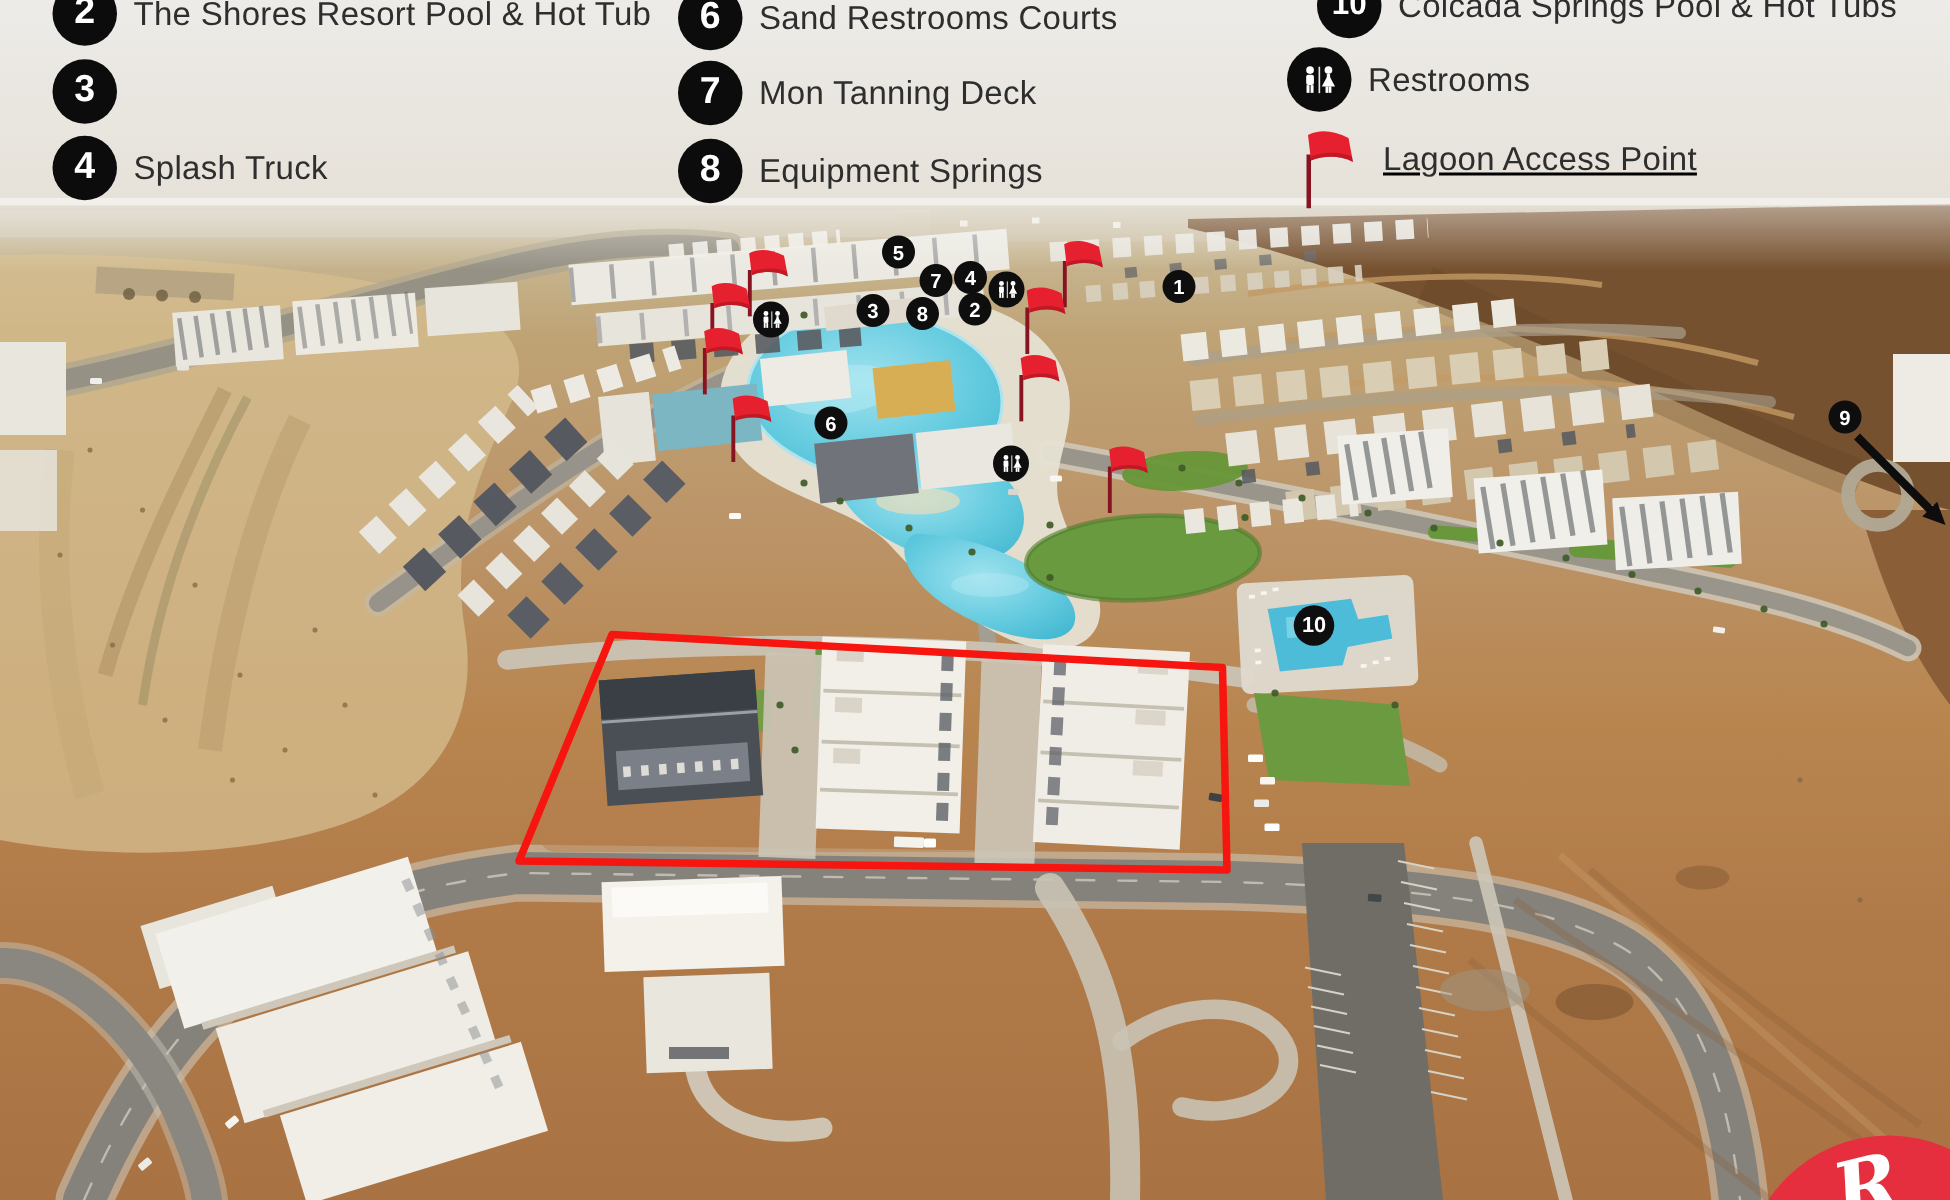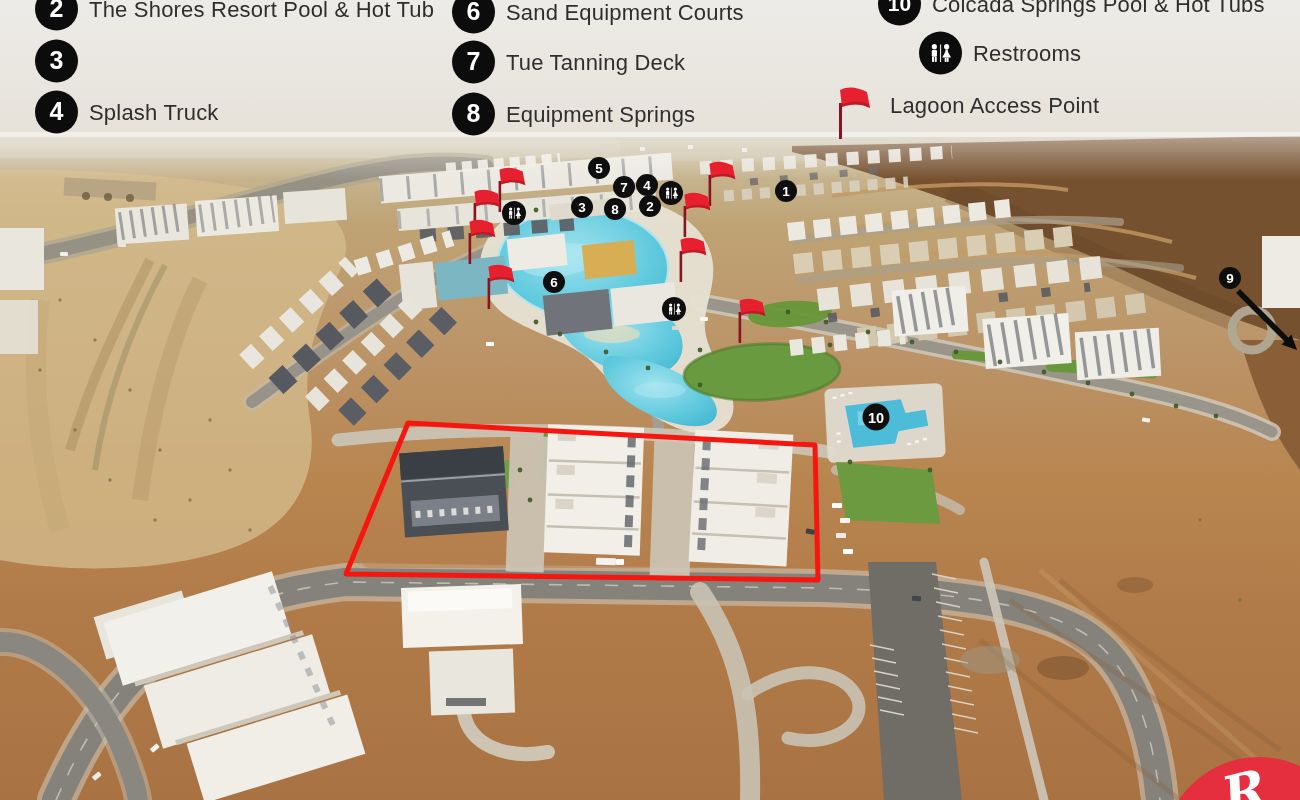--- a/index.html
+++ b/index.html
@@ -393,60 +393,60 @@
       <div class="legend-row" style="left: 35px; top: 112px;">
         <div class="legend-circle">
           <span>4</span>
         </div>
         <div class="legend-label">Splash Truck</div>
       </div>
       <div class="legend-row" style="left: 452px; top: 12px;">
         <div class="legend-circle">
           <span>6</span>
         </div>
-        <div class="legend-label">Sand Equipment Courts</div>
+        <div class="legend-label">Sand Restrooms Courts</div>
       </div>
       <div class="legend-row" style="left: 452px; top: 62px;">
         <div class="legend-circle">
           <span>7</span>
         </div>
-        <div class="legend-label">Tue Tanning Deck</div>
+        <div class="legend-label">Mon Tanning Deck</div>
       </div>
       <div class="legend-row" style="left: 452px; top: 114px;">
         <div class="legend-circle">
           <span>8</span>
         </div>
         <div class="legend-label">Equipment Springs</div>
       </div>
       <div class="legend-row" style="left: 878px; top: 4px;">
         <div class="legend-circle">
           <span style="font-size: 21px;">10</span>
         </div>
         <div class="legend-label">Colcada Springs Pool &amp; Hot Tubs</div>
       </div>
-      <div class="legend-row" style="left: 919px; top: 53px;">
+      <div class="legend-row" style="left: 858px; top: 53px;">
         <div class="legend-circle">
           <svg width="27" height="19.636363636363637" viewBox="0 0 22 16">
             <g fill="#ffffff">
               <circle cx="6" cy="2.6" r="2.1"></circle>
               <rect x="3.9" y="5.2" width="4.2" height="5.6" rx="1.1"></rect>
               <rect x="4.1" y="10.8" width="1.6" height="4.2"></rect>
               <rect x="6.3" y="10.8" width="1.6" height="4.2"></rect>
               <rect x="10.6" y="0.8" width="0.9" height="14.4" opacity=".9"></rect>
               <circle cx="16" cy="2.6" r="2.1"></circle>
               <rect x="15.1" y="4.8" width="1.8" height="2.6"></rect>
               <path d="M16,4.9 L12.4,11.5 L19.6,11.5 Z"></path>
               <rect x="14.4" y="11.5" width="1.5" height="3.5"></rect>
               <rect x="16.1" y="11.5" width="1.5" height="3.5"></rect>
             </g>
           </svg>
         </div>
         <div class="legend-label">Restrooms</div>
       </div>
-      <div class="legend-row" style="left: 836px; top: 106px;">
+      <div class="legend-row" style="left: 868px; top: 106px; text-decoration: underline;">
         <div class="legend-flag"><svg width="36" height="52" viewBox="0 0 36 52">
             <rect x="3" y="16" width="3" height="36" fill="#871420"></rect>
             <path d="M4,3 C12,-1 21,0 31,5 L34,21 C25,16 13,17 6,20 Z" fill="#e6202e"></path>
             <path d="M6,20 C13,17 25,16 34,21 L33.2,17.5 C25,13.5 14,14.5 6.6,17.2 Z" fill="#9b0f1c" opacity=".5"></path>
           </svg></div>
         <div class="legend-label">Lagoon Access Point</div>
       </div>
     </div>
 
   <div id="markers">

